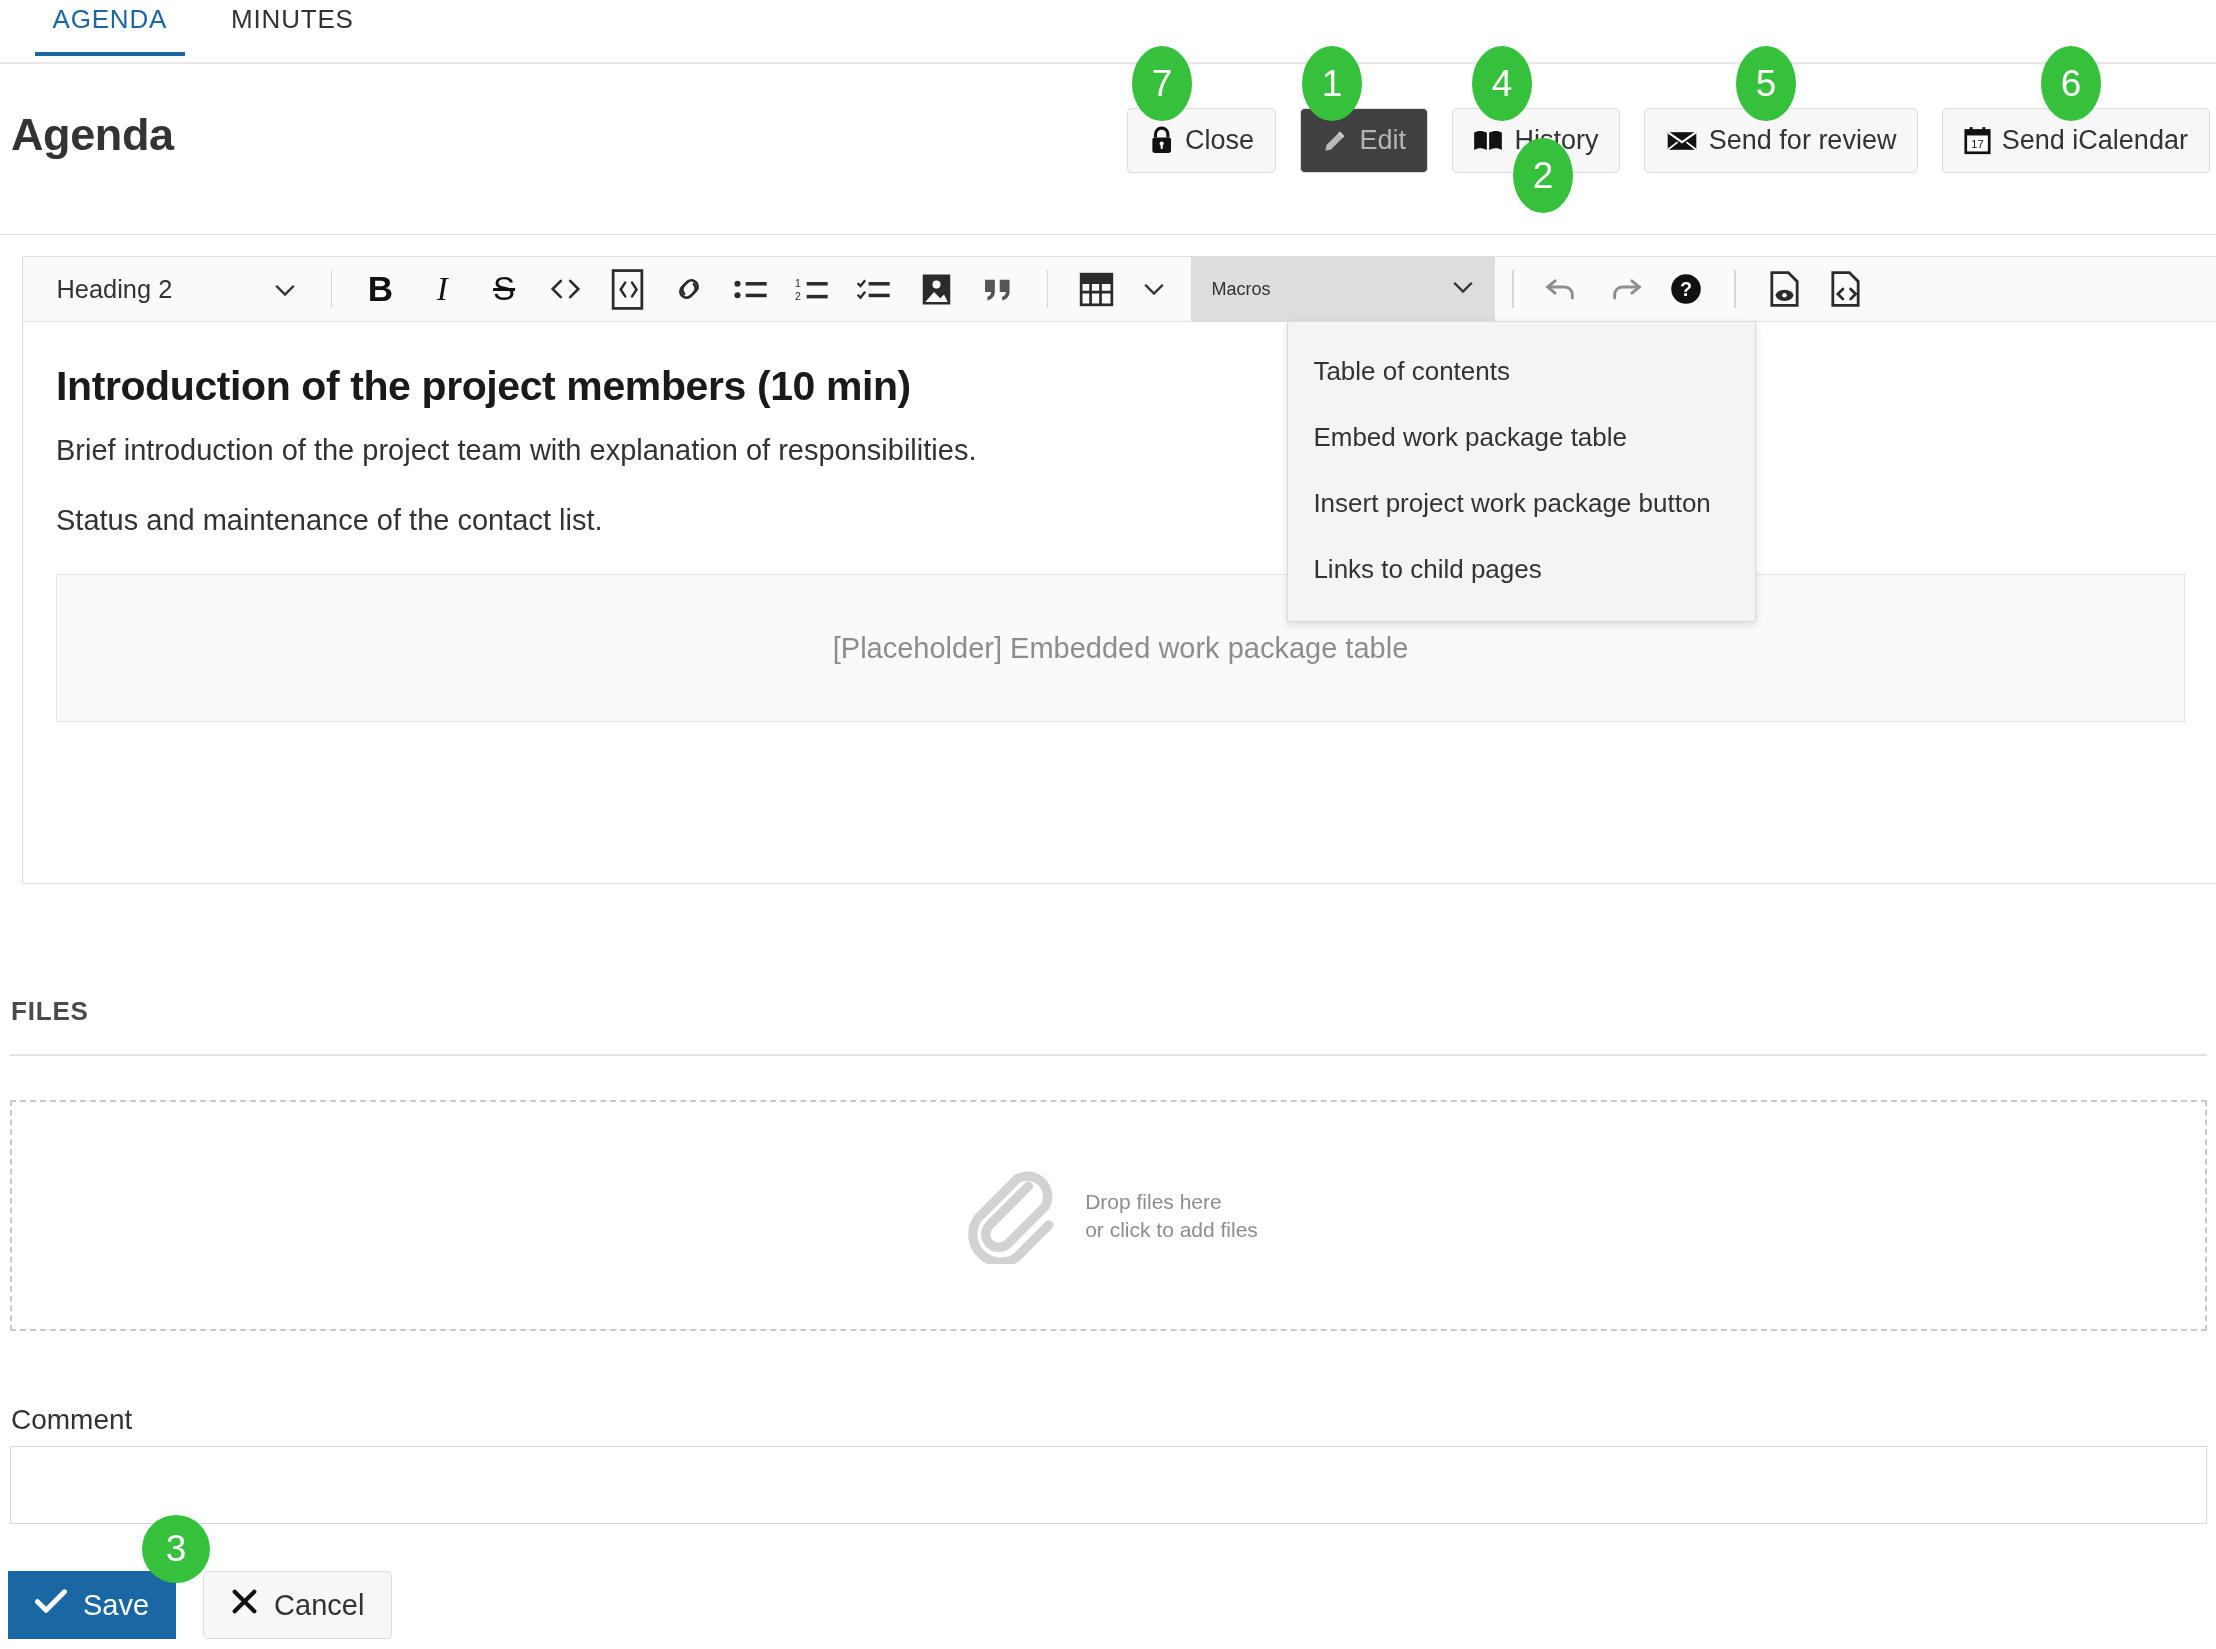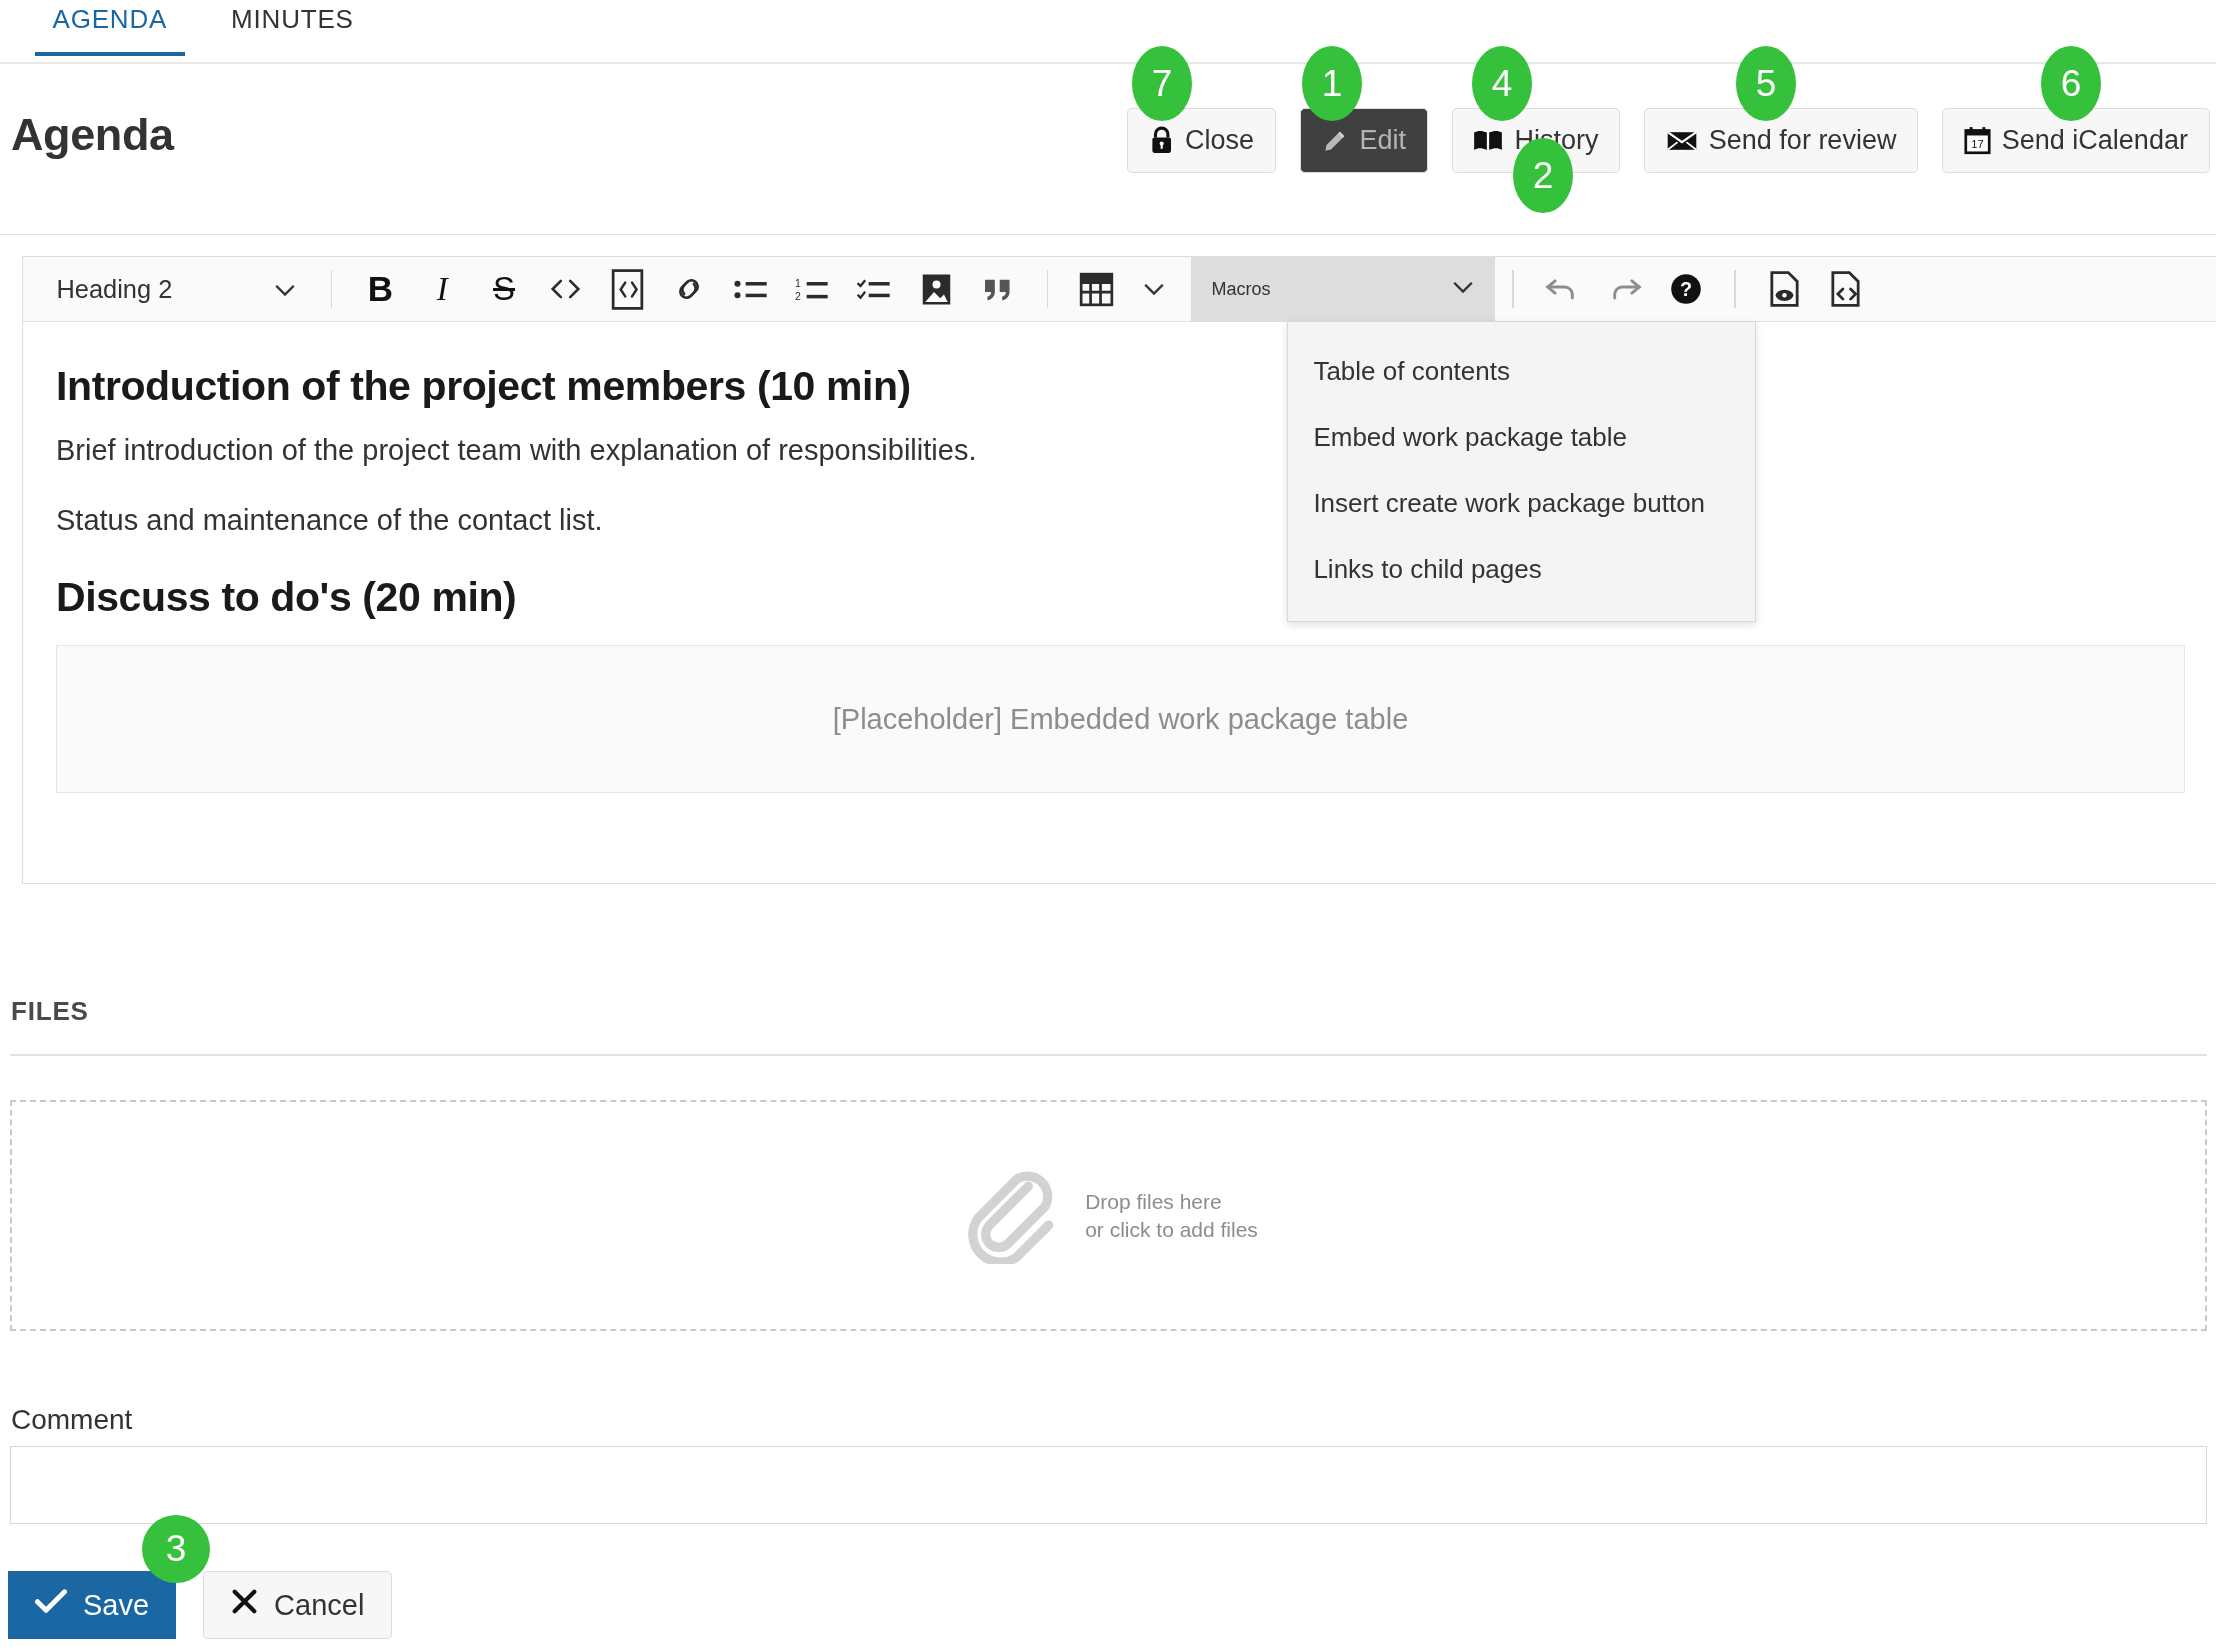--- a/index.html
+++ b/index.html
@@ -419,30 +419,29 @@
     <div class="tool">
       <svg width="33" height="38" viewBox="0 0 26 30">
         <path d="M3 2h13l7 7v19H3V2z" stroke="#2b2b2b" stroke-width="2.2" fill="none"></path>
         <path d="M11 15l-4 4 4 4M17 15l4 4-4 4" stroke="#2b2b2b" stroke-width="2.2" fill="none" stroke-linecap="round"></path>
       </svg>
     </div>
 
     <div class="macro-menu">
       <div class="macro-item">Table of contents</div>
       <div class="macro-item">Embed work package table</div>
-      <div class="macro-item">Insert create work package button</div>
+      <div class="macro-item">Insert project work package button</div>
       <div class="macro-item">Links to child pages</div>
     </div>
   </div>
 
   <div class="editor-body">
     <div class="doc-h2">Introduction of the project members (10 min)</div>
     <div class="doc-p">Brief introduction of the project team with explanation of responsibilities.</div>
     <div class="doc-p">Status and maintenance of the contact list.</div>
-    <div class="doc-h2">Discuss to do's (20 min)</div>
     <div class="wp-placeholder">
       <span>[Placeholder] Embedded work package table</span>
     </div>
   </div>
 </div>
 
 <div class="badge" style="left:1513px; top:138px;">
   <span>2</span>
 </div>
 

